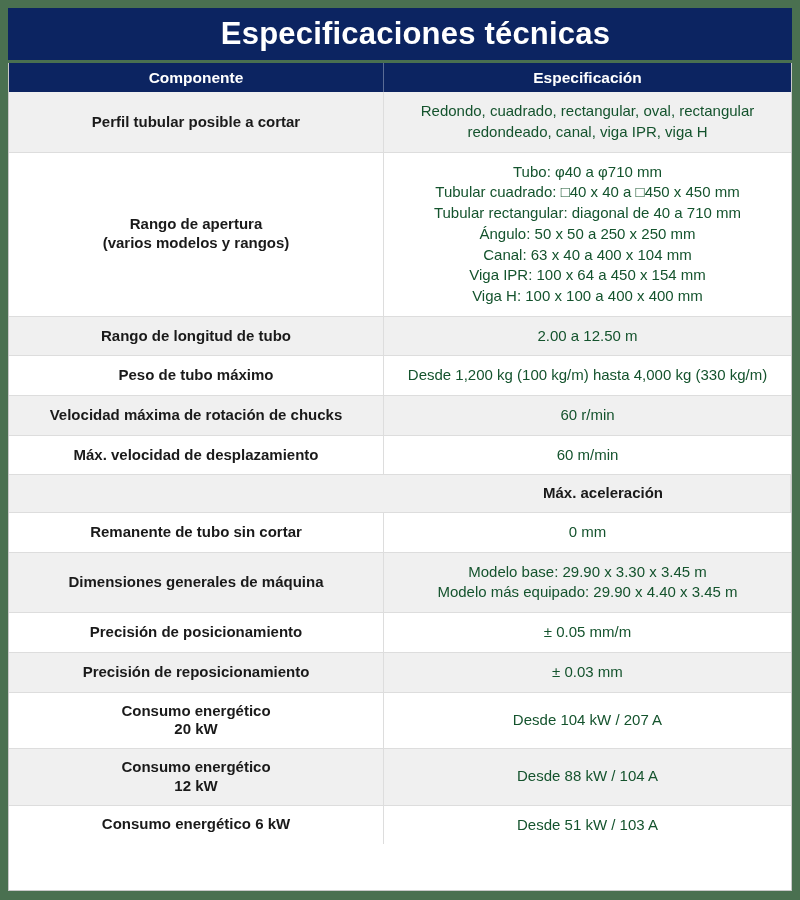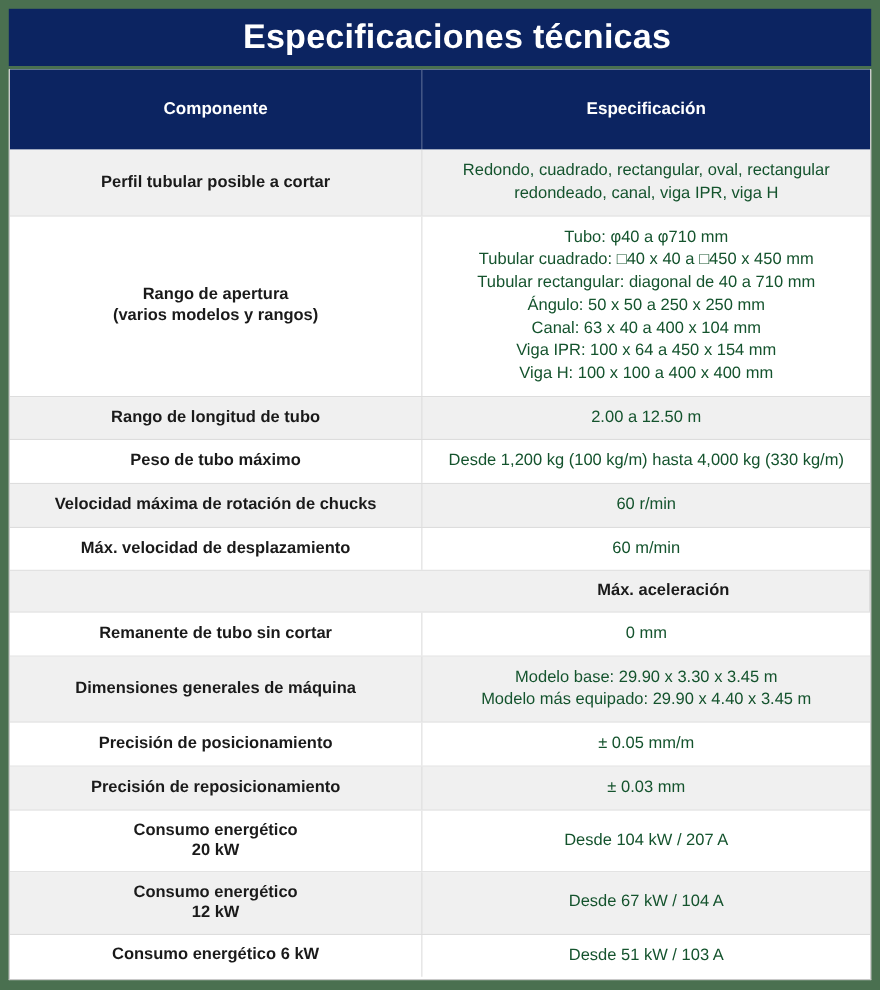--- a/index.html
+++ b/index.html
@@ -92,21 +92,21 @@
     flex: 1 1 auto;
     font-size: 15px;
     color: #14532d;
     line-height: 1.38;
   }
 
   .header-row .cell {
     color: #ffffff;
     font-weight: bold;
     font-size: 15.5px;
-    padding: 26px 12px;
+    padding: 4px 12px;
   }
   .header-row .cell.col-component {
     border-right: 1px solid #5a6c95;
   }
 
   .multiline { white-space: pre-line; }
 </style>
 </head>
 <body>
 
@@ -163,20 +163,20 @@
         </div><div class="row stripe">
           <div class="cell col-component multiline">Precisión de reposicionamiento</div>
           <div class="cell col-spec multiline">± 0.03 mm</div>
         </div><div class="row plain">
           <div class="cell col-component multiline">Consumo energético
 20 kW</div>
           <div class="cell col-spec multiline">Desde 104 kW / 207 A</div>
         </div><div class="row stripe">
           <div class="cell col-component multiline">Consumo energético
 12 kW</div>
-          <div class="cell col-spec multiline">Desde 67 kW / 104 A</div>
+          <div class="cell col-spec multiline">Desde 88 kW / 104 A</div>
         </div><div class="row plain">
           <div class="cell col-component multiline">Consumo energético 6 kW</div>
           <div class="cell col-spec multiline">Desde 51 kW / 103 A</div>
         </div></div>
 
   </div>
 </div>
 
 </body></html>

